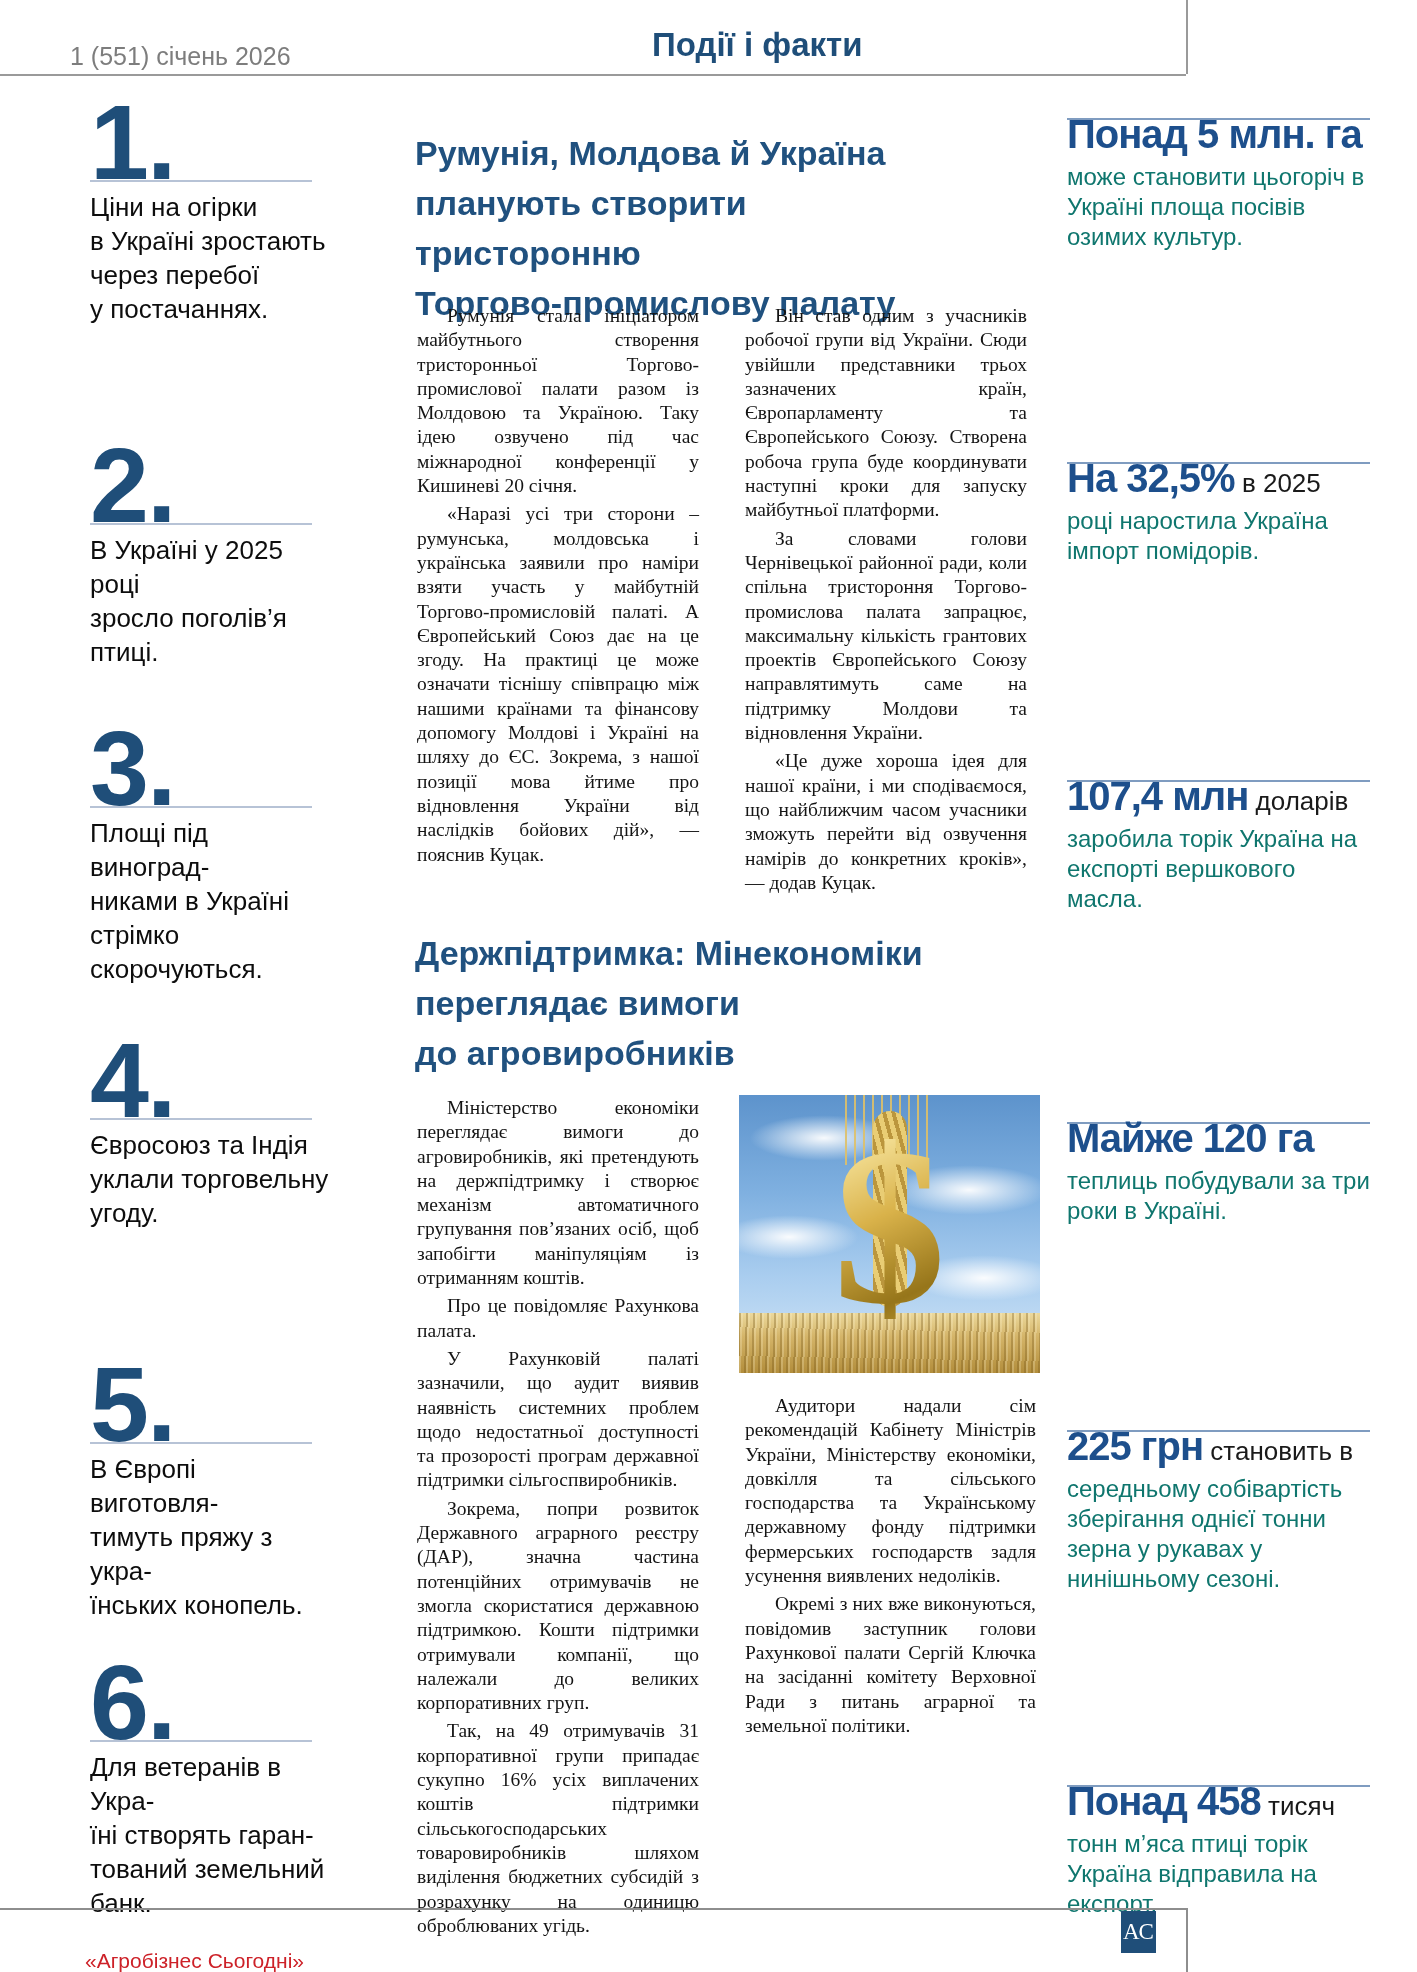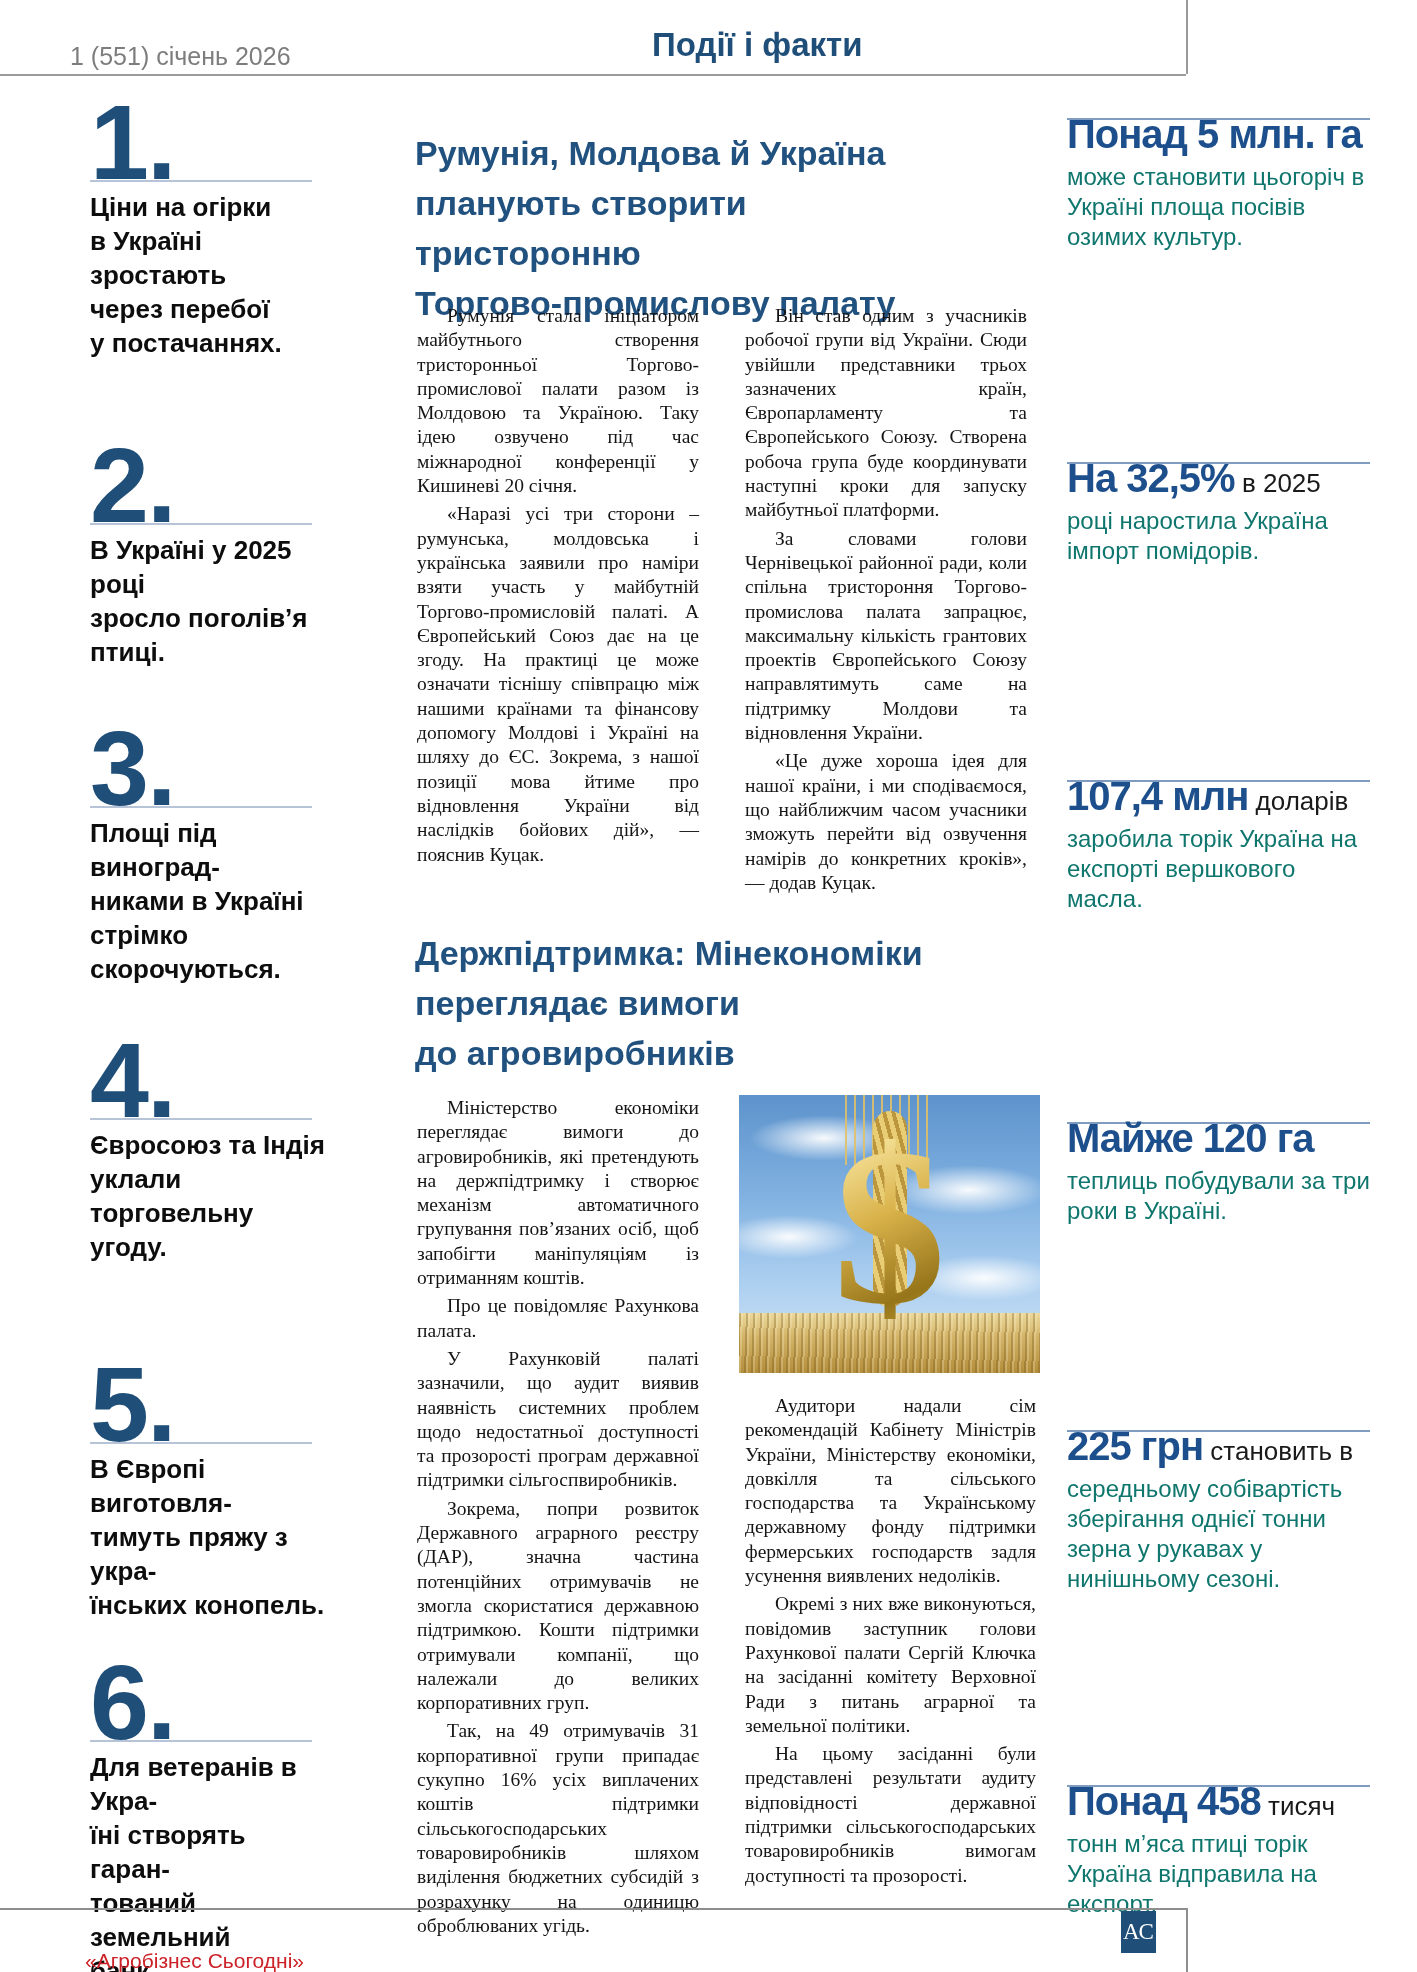--- a/index.html
+++ b/index.html
@@ -9,21 +9,21 @@
 
   
   .issue{left:70px;top:42px;font-size:25px;color:#7d7d7d;}
   .section-title{left:652px;top:26px;font-size:33px;font-weight:700;color:#1f4e79;}
   .header-rule{left:0;top:74px;width:1186px;height:2px;background:#9a9a9a;}
   .header-vrule{left:1186px;top:0;width:2px;height:74px;background:#9a9a9a;}
 
   
   .story-num{left:90px;font-size:106px;line-height:1;font-weight:600;color:#1f4e79;letter-spacing:-2px;}
   .story-rule{left:90px;width:222px;height:2px;background:#b7c3d6;}
-  .story-teaser{left:90px;width:240px;font-size:26px;line-height:34px;font-weight:700;
+  .story-teaser{left:90px;width:240px;font-size:26px;line-height:34px;font-weight:400;
                 color:#0d0d0d;white-space:pre-line;}
 
   
   .headline{left:415px;width:560px;font-size:34px;line-height:50px;font-weight:700;
             color:#20517f;white-space:pre-line;}
   .col{width:290px;font-family:"Liberation Serif",serif;font-size:19.5px;line-height:24.3px;
        text-align:justify;color:#141414;}
   .col p{margin:4px;text-indent:30px;}
 
   
@@ -146,21 +146,20 @@
     <div class="cloud c4"></div>
     <div class="awns"></div>
     <div class="ear"></div>
     <div class="field"></div>
     <div class="dollar">$</div>
   </div>
 
   <div class="abs col" style="left:741px;top:1390px;width:299px">
     <p>Аудитори надали сім рекомендацій Кабінету Міністрів України, Міністерству економіки, довкілля та сільського господарства та Українському державному фонду підтримки фермерських господарств задля усунення виявлених недоліків.</p>
     <p>Окремі з них вже виконуються, повідомив заступник голови Рахункової палати Сергій Ключка на засіданні комітету Верховної Ради з питань аграрної та земельної політики.</p>
-    <p>На цьому засіданні були представлені результати аудиту відповідності державної підтримки сільськогосподарських товаровиробників вимогам доступності та прозорості.</p>
   </div>
 
   <div class="abs stat-rule" style="top:118px"></div>
   <div class="abs stat-title" style="top:112px"><span class="stat-value">Понад 5 млн. га</span><span class="stat-unit"></span></div>
   <div class="abs stat-desc" style="top:162px">може становити цьогоріч в Україні площа посівів озимих культур.</div>
 
   <div class="abs stat-rule" style="top:462px"></div>
   <div class="abs stat-title" style="top:456px"><span class="stat-value">На 32,5%</span><span class="stat-unit"> в 2025</span></div>
   <div class="abs stat-desc" style="top:506px">році наростила Україна імпорт помідорів.</div>
 

